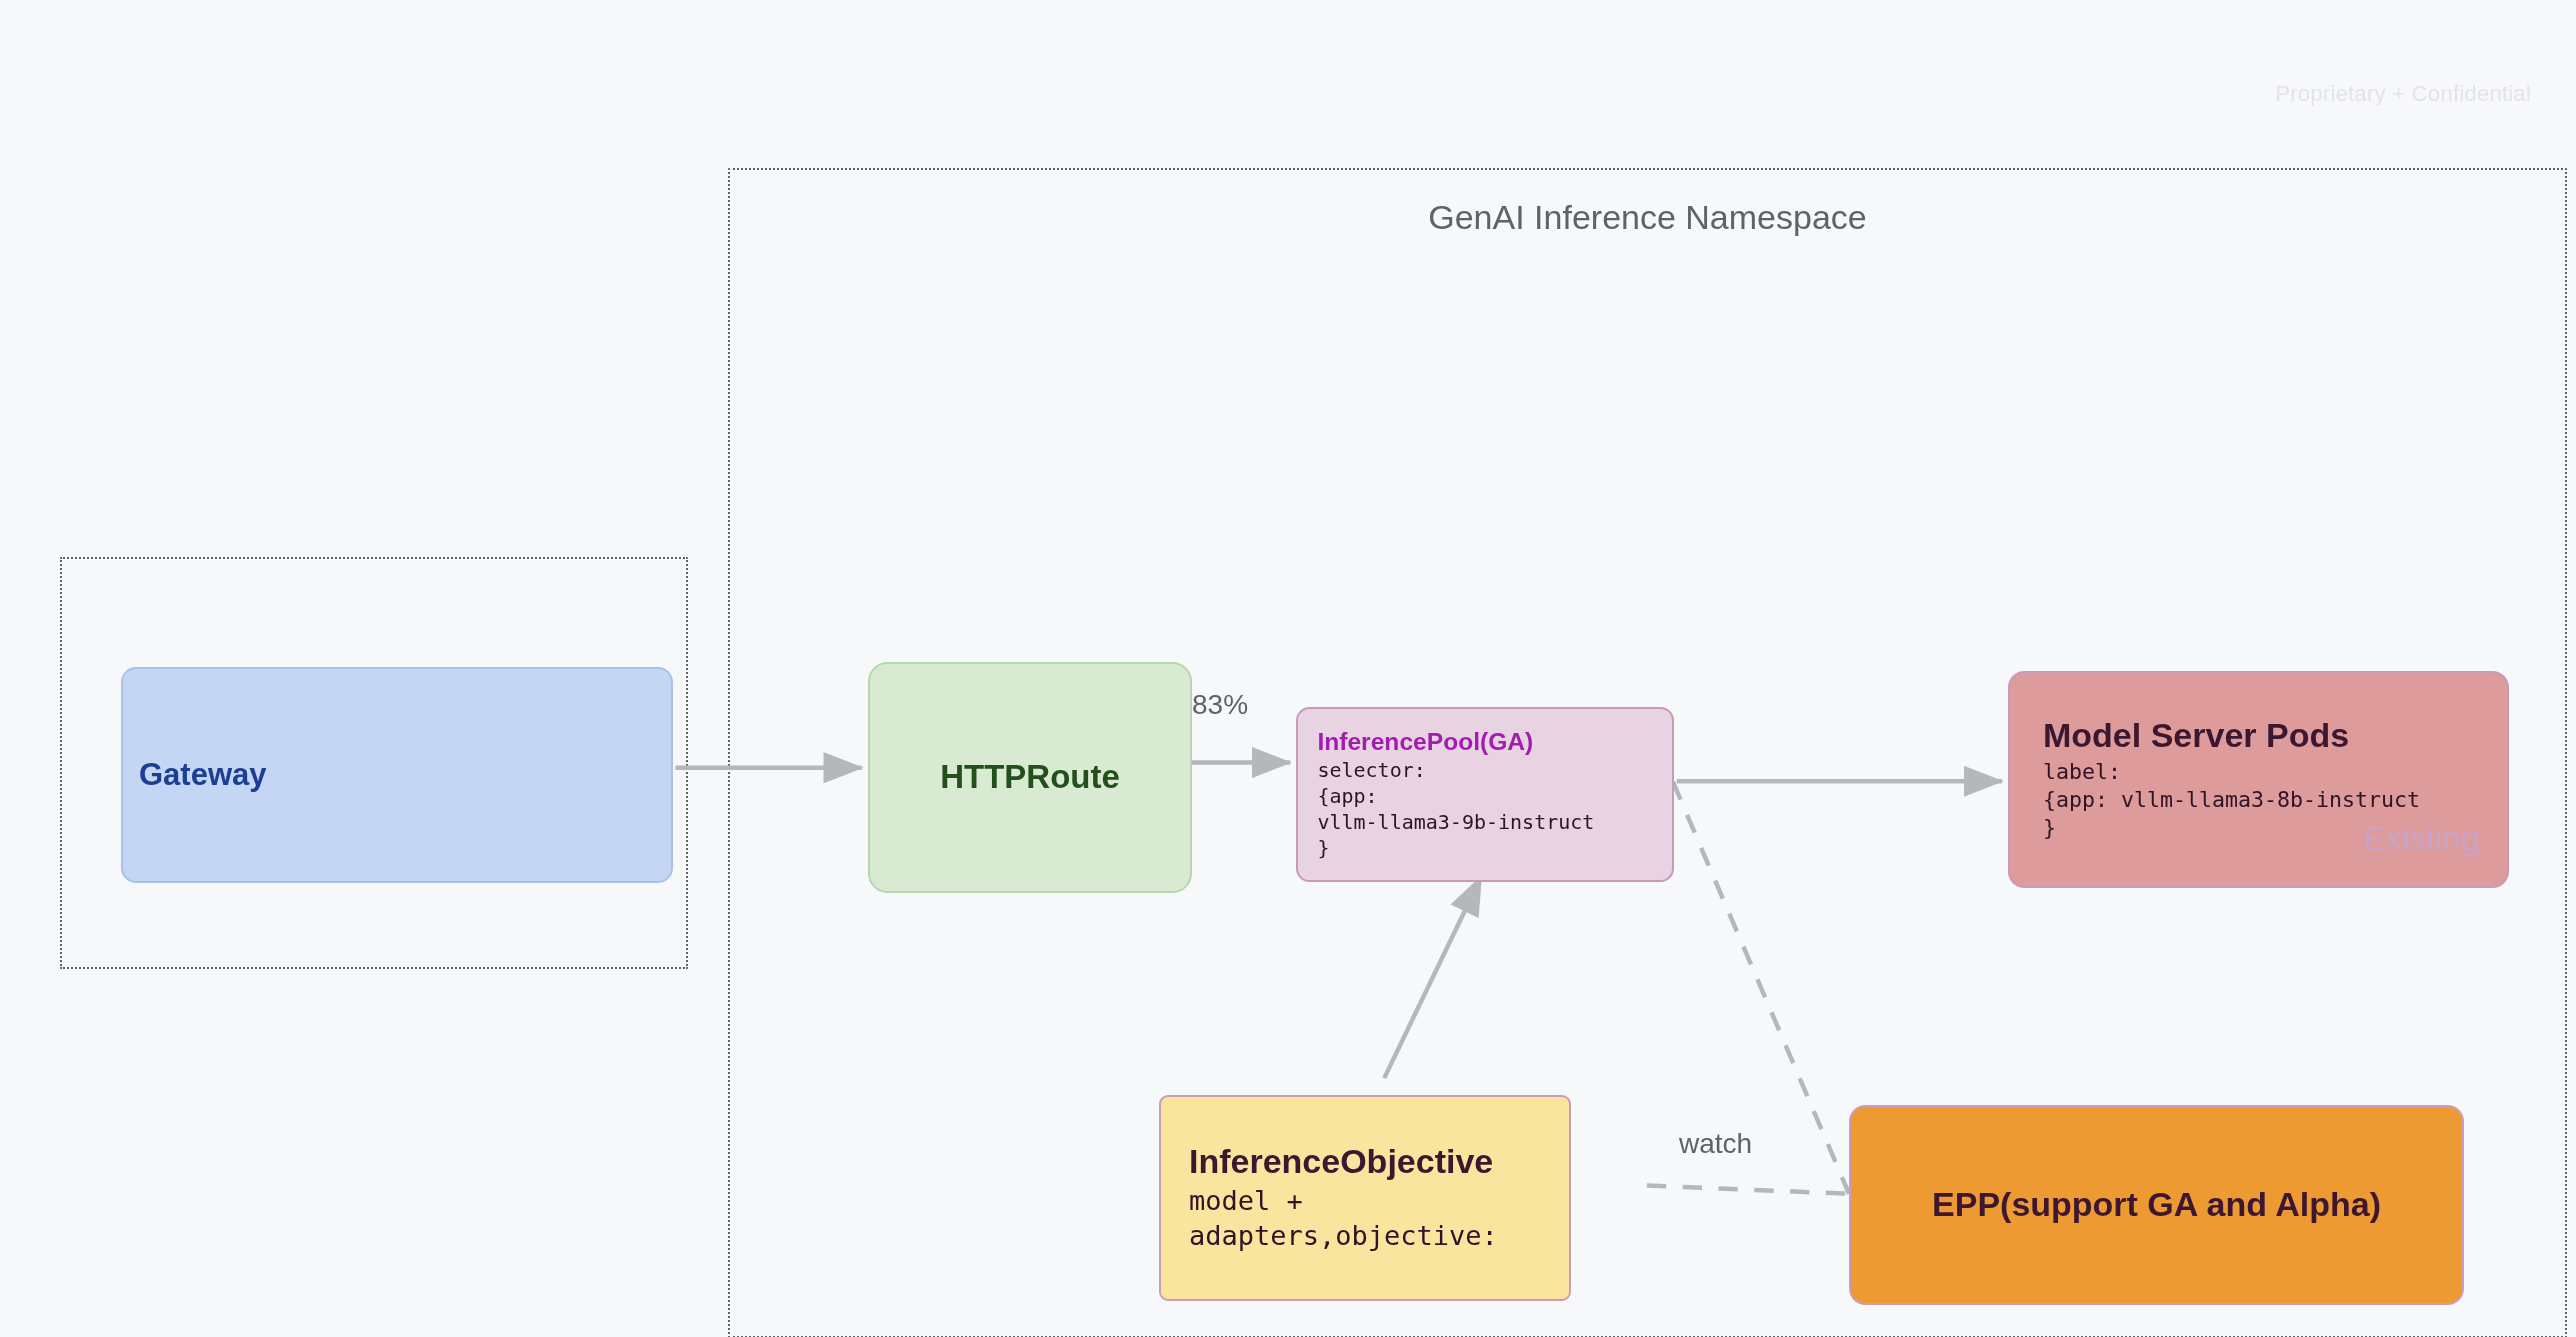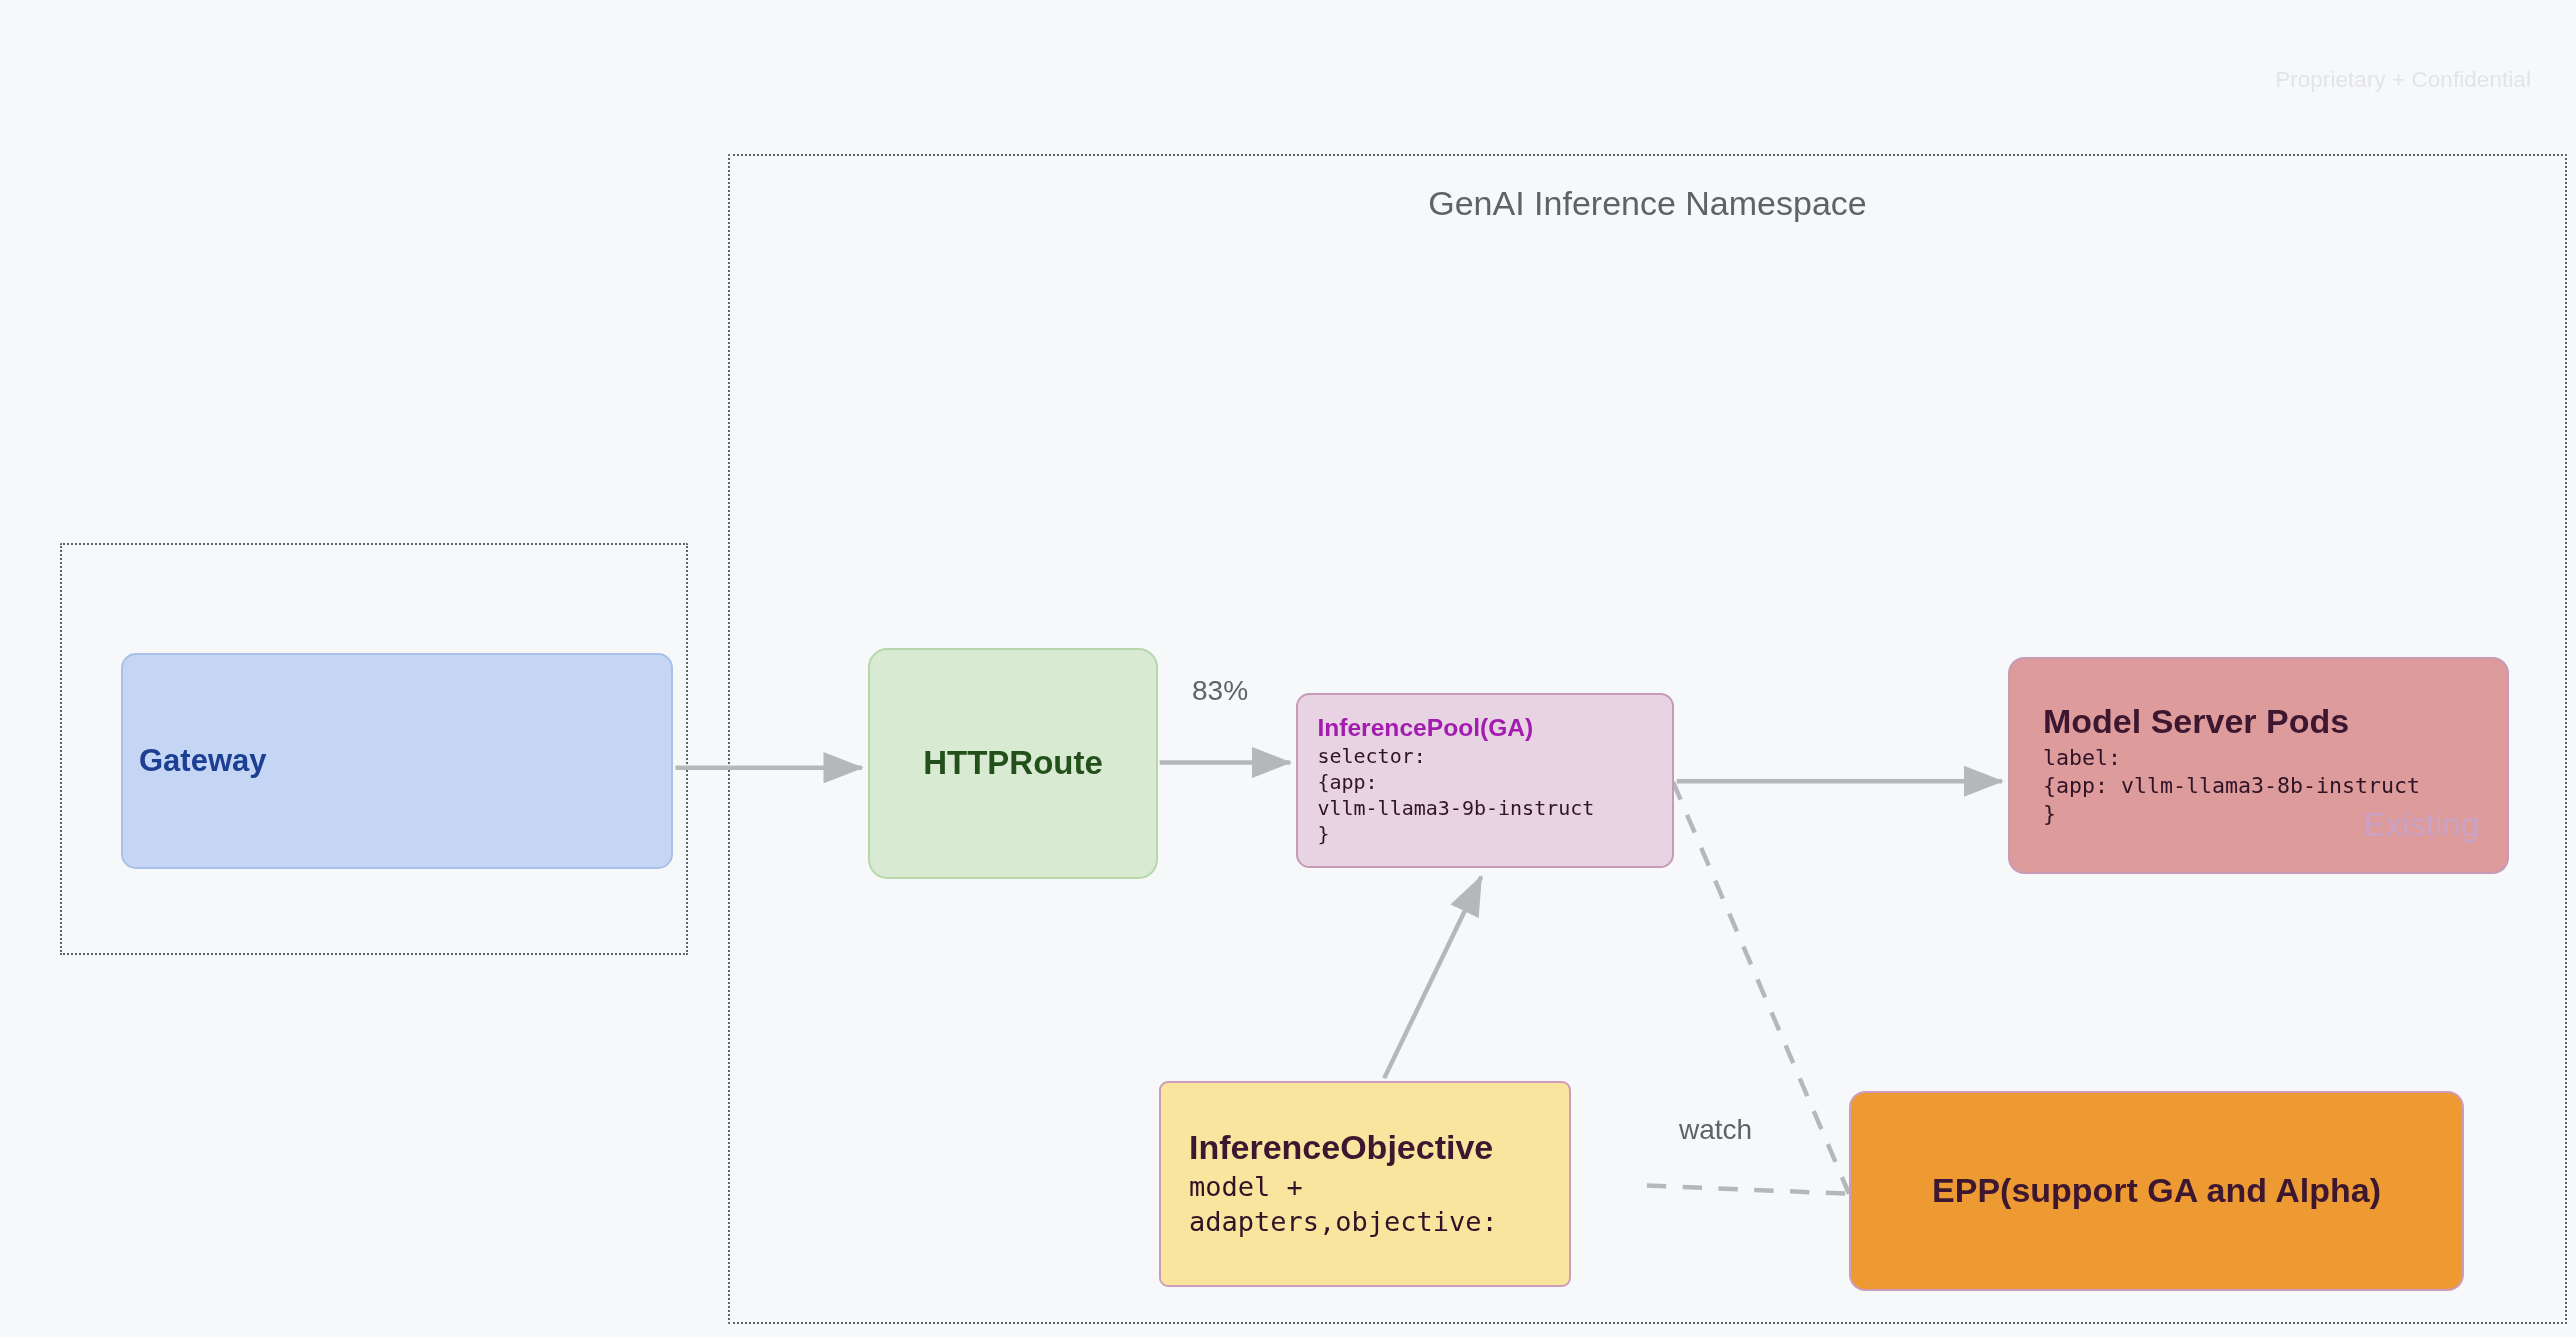--- a/index.html
+++ b/index.html
@@ -14,21 +14,21 @@
     overflow: hidden;
     position: relative;
   }
   #canvas {
     position: absolute;
     left: 0; top: 0;
     width: 2576px;
     height: 1337px;
     background: #f7f8fa;
   }
-  .abs { position: absolute; box-sizing: border-box; }
+  .abs { position: absolute; box-sizing: border-box; margin-top: 14px; }
 
   
   .watermark {
     right: 45px;
     top: 67px;
     font-size: 22.4px;
     color: #e3e4e6;
     letter-spacing: 0.1px;
     white-space: nowrap;
   }
@@ -75,21 +75,21 @@
     left: 121px; top: 653px; width: 552px; height: 216px;
     background: #c5d6f5;
     border: 2.2px solid #a8c0ea;
     border-radius: 15px;
   }
   #gateway .node-inner { padding: 0 16px; }
   #gateway .node-title { color: #1c3f94; font-size: 31px; }
 
   
   #httproute {
-    left: 868px; top: 648px; width: 290px; height: 231px;
+    left: 868px; top: 648px; width: 324px; height: 231px;
     background: #d9ead3;
     border: 2.2px solid #b7d7ab;
     border-radius: 19.4px;
   }
   #httproute .node-inner {
     align-items: center;
     justify-content: center;
     padding: 0 12px;
   }
   #httproute .node-title { color: #23501a; font-size: 33px; }

